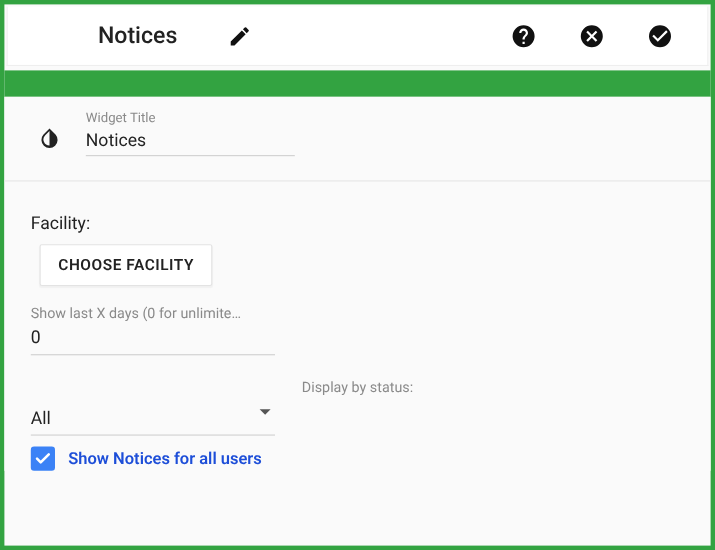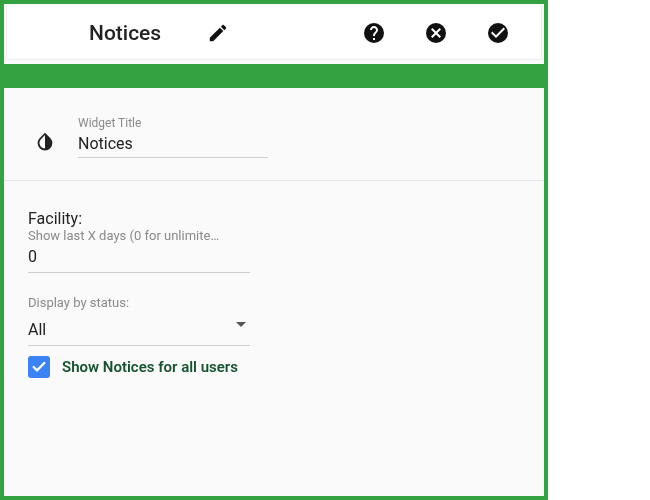--- a/index.html
+++ b/index.html
@@ -5,21 +5,21 @@
   * { box-sizing: border-box; margin: 0; padding: 0; }
   body {
     font-family: Roboto, "Helvetica Neue", Arial, sans-serif;
     background: #fff;
     width: 650px;
     height: 500px;
     overflow: hidden;
   }
   .outer {
     border: 4px solid #33a341;
-    width: 548px;
+    width: 650px;
     height: 500px;
     background: #fafafa;
   }
   .toolbar {
     background: #fff;
     height: 54px;
     display: flex;
     align-items: center;
     padding: 0 12px;
     border: 1px solid #eee;
@@ -40,21 +40,21 @@
     margin: 0 36px 0 0;
     color: #111;
   }
   .toolbar-icon:last-child { margin-right: 18px; }
   .green-bar {
     background: #33a341;
     height: 24px;
     margin: 4px 0 0 0;
   }
   .content {
-    padding: 28px 24px 0 24px;
+    padding: 12px 24px 0 24px;
     background: #fafafa;
   }
   .title-row {
     display: flex;
     align-items: flex-end;
     gap: 22px;
     padding-left: 6px;
     padding-bottom: 22px;
   }
   .contrast-icon { color: #222; margin-bottom: 6px; }
@@ -77,20 +77,21 @@
     font-family: inherit;
   }
   .divider {
     border: none;
     border-top: 1px solid #e5e5e5;
     margin: 0 -24px 28px -24px;
   }
   .section-label {
     font-size: 16px;
     color: #222;
+    margin-bottom: 10px;
   }
   .choose-btn {
     background: #fff;
     border: 1px solid #e3e3e3;
     border-radius: 2px;
     padding: 10px 16px;
     font-size: 14px;
     font-weight: 600;
     color: #222;
     letter-spacing: 0.5px;
@@ -149,21 +150,21 @@
   .checkbox {
     width: 22px; height: 22px;
     background: #3b82f6;
     border-radius: 3px;
     display: flex; align-items: center; justify-content: center;
     cursor: pointer;
   }
   .check-label {
     font-size: 15px;
     font-weight: 600;
-    color: #14532d;
+    color: #1d4ed8;
     text-align: right;
   }
   svg { display: block; }
 </style>
 </head>
 <body>
 
 <div class="outer">
 
   <div class="toolbar">
@@ -204,25 +205,26 @@
       </span>
       <div class="field">
         <span class="field-label">Widget Title</span>
         <input class="field-input" type="text" value="Notices" style="">
       </div>
     </div>
 
     <hr class="divider">
 
     <div class="section-label">Facility:</div>
+    <button class="choose-btn">CHOOSE FACILITY</button>
 
     <div class="small-label">Show last X days (0 for unlimite…</div>
     <input class="days-input" type="text" value="0" style="">
 
-    <div class="small-label" style="width:auto;margin-bottom:6px;">Display by status:</div>
+    <div class="small-label" style="width:auto;margin-bottom:6px;text-align:center;">Display by status:</div>
     <div class="select-wrap">
       <div class="select-value">All</div>
       <div class="select-caret"></div>
     </div>
 
     <div class="check-row">
       <div class="checkbox">
         <svg width="16" height="16" viewBox="0 0 24 24" fill="none" stroke="#fff" stroke-width="3.5" stroke-linecap="round" stroke-linejoin="round">
             <polyline points="20 6 9 17 4 12"></polyline>
           </svg>

